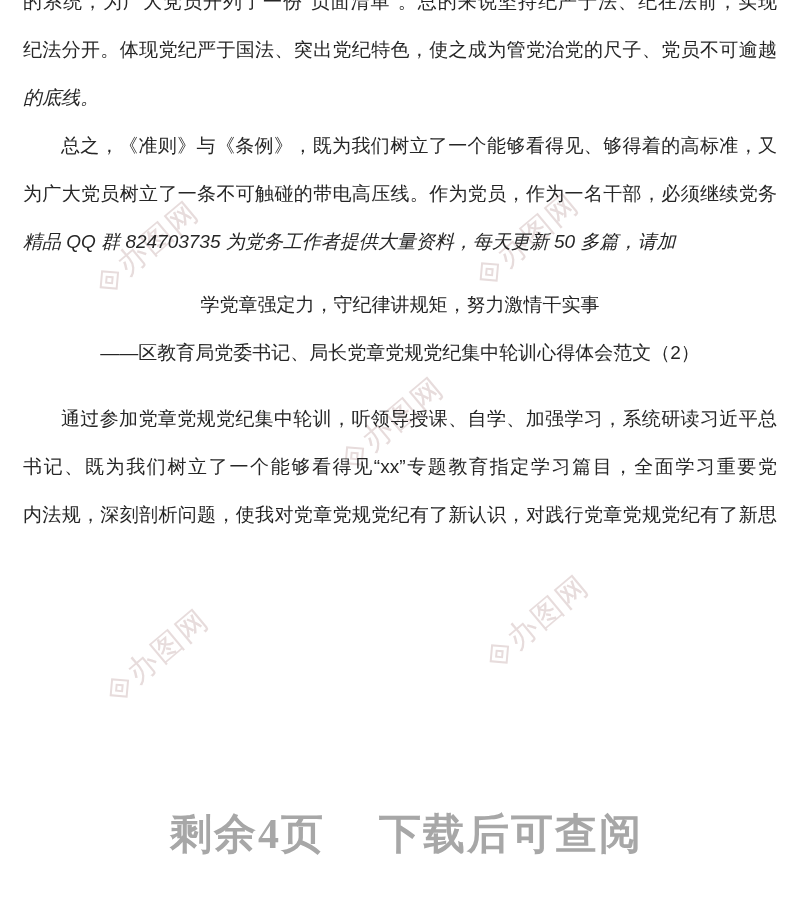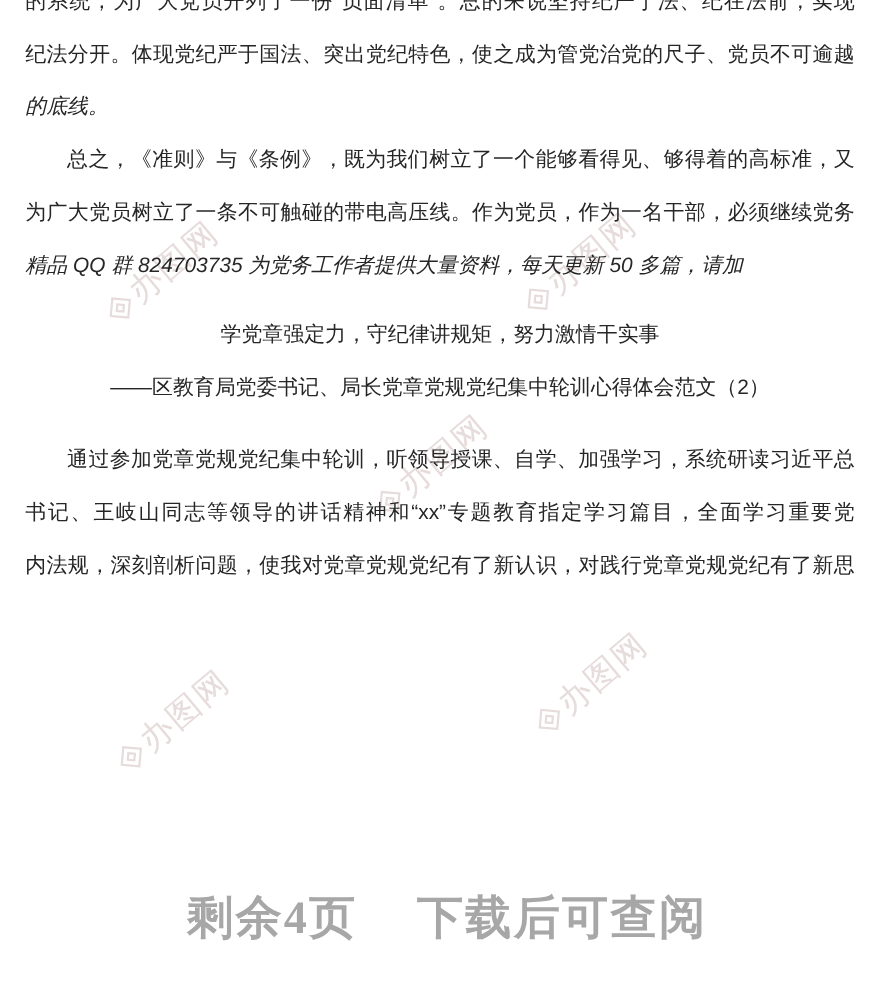--- a/index.html
+++ b/index.html
@@ -147,21 +147,21 @@
   <div class="doc">
     <p class="ln jl">的系统，为广大党员开列了一份“负面清单”。总的来说坚持纪严于法、纪在法前，实现</p>
     <p class="ln jl">纪法分开。体现党纪严于国法、突出党纪特色，使之成为管党治党的尺子、党员不可逾越</p>
     <p class="ln left">的底线。</p>
     <p class="ln jl indent">总之，《准则》与《条例》，既为我们树立了一个能够看得见、够得着的高标准，又</p>
     <p class="ln jl">为广大党员树立了一条不可触碰的带电高压线。作为党员，作为一名干部，必须继续党务</p>
     <p class="ln left">精品 QQ 群 824703735 为党务工作者提供大量资料，每天更新 50 多篇，请加</p>
     <p class="ln center mt-heading">学党章强定力，守纪律讲规矩，努力激情干实事</p>
     <p class="ln center">——区教育局党委书记、局长党章党规党纪集中轮训心得体会范文（2）</p>
     <p class="ln jl indent mt-body">通过参加党章党规党纪集中轮训，听领导授课、自学、加强学习，系统研读习近平总</p>
-    <p class="ln jl">书记、王岐山同志等领导的讲话精神和“xx”专题教育指定学习篇目，全面学习重要党</p>
+    <p class="ln jl">书记、既为我们树立了一个能够看得见“xx”专题教育指定学习篇目，全面学习重要党</p>
     <p class="ln jl">内法规，深刻剖析问题，使我对党章党规党纪有了新认识，对践行党章党规党纪有了新思</p>
   </div>
 
   <div class="footer-notice">
     <span>剩余4页</span><span class="gap"></span><span>下载后可查阅</span>
   </div>
 
 </div>
 
 </body></html>

